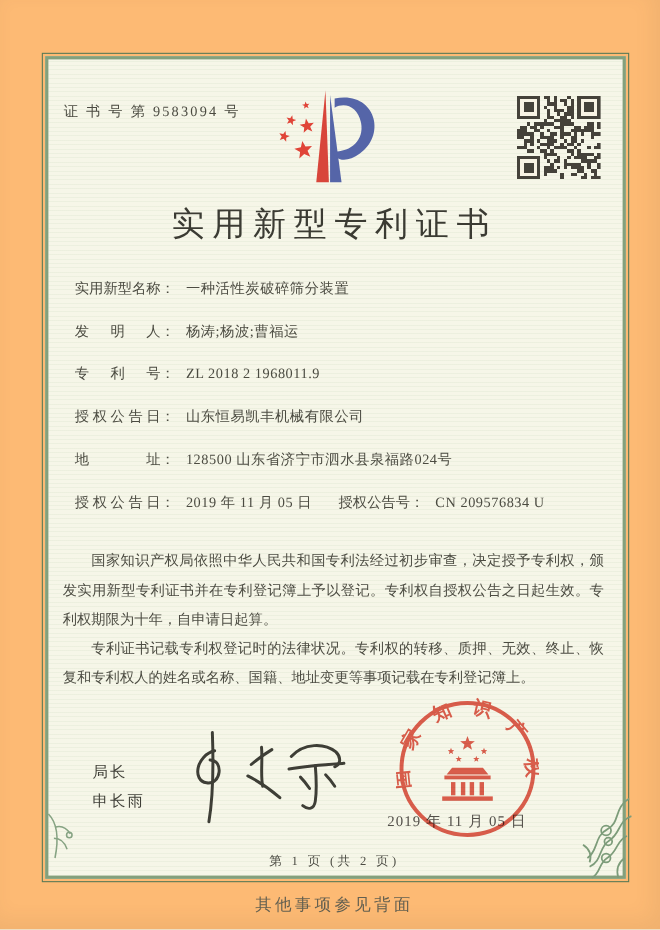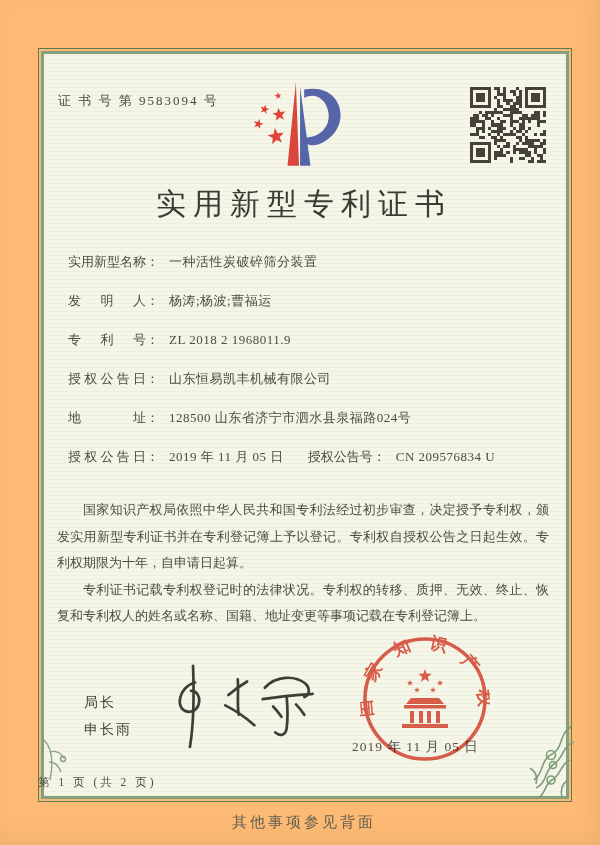--- a/index.html
+++ b/index.html
@@ -25,21 +25,21 @@
   .fcolon{margin:0 2px 0 0;}
   .fvalue{margin-left:8px;letter-spacing:0.5px;}
   .fgroup2{margin-left:24px;}
   .body-text{left:57px;top:497px;width:492px;font-size:13px;line-height:26.5px;
         text-align:justify;color:#4c4c42;}
   .body-text p{margin:0;text-indent:2em;}
   .sig-labels{left:84px;top:689px;font-size:14px;line-height:27px;color:#3f3f37;letter-spacing:2px;}
   .sig-svg{left:166px;top:662px;width:156px;height:92px;}
   .seal-date{left:352px;top:738px;width:150px;font-size:13.5px;letter-spacing:1px;color:#53504a;z-index:1;}
   .seal{left:360px;top:634px;width:130px;height:130px;mix-blend-mode:multiply;opacity:0.88;z-index:3;}
-  .page-no{left:38px;top:775px;width:532px;text-align:left;font-size:11.5px;
+  .page-no{left:38px;top:775px;width:532px;text-align:center;font-size:11.5px;
         letter-spacing:3px;color:#4c4c44;font-family:Liberation Serif, serif;}
   .back-note{left:38px;top:813px;width:532px;text-align:center;font-size:15px;
         letter-spacing:3px;color:#625f50;}
   .flourish-br{left:524px;top:724px;width:52px;height:76px;}
   .sprig-bl{left:40px;top:738px;width:28px;height:44px;}
 </style>
 </head>
 <body>
 
 <div id="page">

